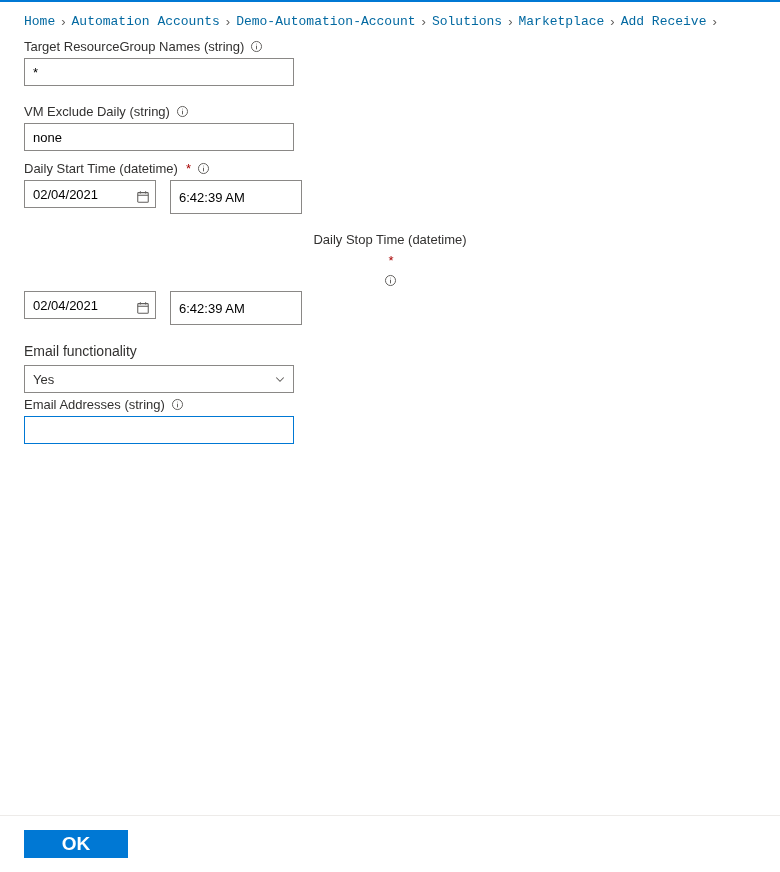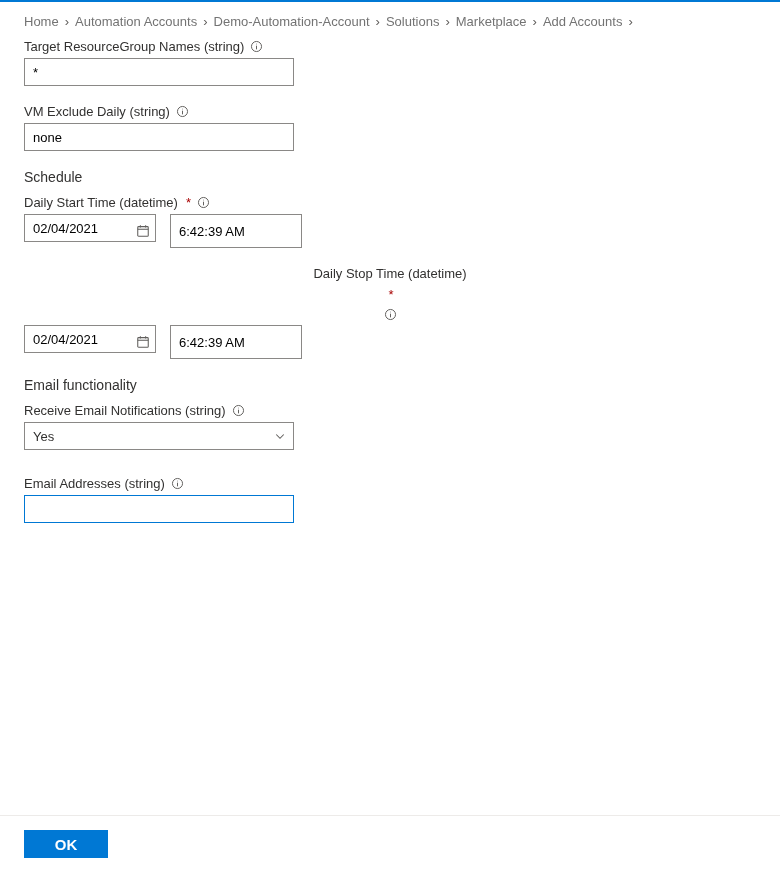--- a/index.html
+++ b/index.html
@@ -22,23 +22,24 @@
   }
   .breadcrumb {
     display: flex;
     align-items: center;
     flex-wrap: wrap;
     font-size: 13px;
     margin-bottom: 10px;
     gap: 2px;
   }
   .breadcrumb a {
-    color: #737373;
+    color: #0369a1;
     text-decoration: none;
     cursor: pointer;
+    font-family: Liberation Mono, monospace;
   }
   .breadcrumb .sep {
     color: #605e5c;
     margin: 0 4px;
     font-size: 13px;
   }
   h1.page-title {
     font-size: 24px;
     font-weight: 600;
     color: #323130;
@@ -157,44 +158,44 @@
     left: 0;
     right: 0;
     border-top: 1px solid #edebe9;
     padding: 14px 24px;
     background: #fff;
   }
   .ok-button {
     background: #0078d4;
     color: #fff;
     border: none;
-    width: 84px;
-    height: 28px;
-    font-size: 15px;
+    width: 104px;
+    height: 28px;
+    font-size: 19px;
     font-weight: 600;
     cursor: pointer;
     font-family: inherit;
   }
 </style>
 </head>
 <body>
 
 <div class="content">
   <nav class="breadcrumb">
     <a>Home</a>
     <span class="sep">›</span>
     <a>Automation Accounts</a>
     <span class="sep">›</span>
     <a>Demo-Automation-Account</a>
     <span class="sep">›</span>
     <a>Solutions</a>
     <span class="sep">›</span>
     <a>Marketplace</a>
     <span class="sep">›</span>
-    <a>Add Accounts</a>
+    <a>Add Receive</a>
     <span class="sep">›</span>
   </nav>
 
 
   
 
   <div class="field-label">
     <span>Target ResourceGroup Names (string)</span>
     <span class="info-icon">
       <svg viewBox="0 0 16 16" fill="none" stroke="currentColor" stroke-width="1.2">
@@ -212,21 +213,20 @@
       <svg viewBox="0 0 16 16" fill="none" stroke="currentColor" stroke-width="1.2">
           <circle cx="8" cy="8" r="6.2"></circle>
           <line x1="8" y1="7" x2="8" y2="11.5"></line>
           <circle cx="8" cy="4.8" r="0.6" fill="currentColor" stroke="none"></circle>
         </svg>
     </span>
   </div>
   <input type="text" class="text-input" value="none" style="">
 
   
-  <div class="section-label">Schedule</div>
 
   <div class="field-label">
     <span>Daily Start Time (datetime)</span>
     <span class="req">*</span>
     <span class="info-icon">
       <svg viewBox="0 0 16 16" fill="none" stroke="currentColor" stroke-width="1.2">
           <circle cx="8" cy="8" r="6.2"></circle>
           <line x1="8" y1="7" x2="8" y2="11.5"></line>
           <circle cx="8" cy="4.8" r="0.6" fill="currentColor" stroke="none"></circle>
         </svg>
@@ -269,42 +269,32 @@
             <line x1="11" y1="1.5" x2="11" y2="4"></line>
           </svg>
       </span>
     </div>
     <input type="text" class="time-input" value="6:42:39 AM" style="">
   </div>
 
   
   <div class="section-label">Email functionality</div>
 
-  <div class="field-label">
-    <span>Receive Email Notifications (string)</span>
-    <span class="info-icon">
-      <svg viewBox="0 0 16 16" fill="none" stroke="currentColor" stroke-width="1.2">
-          <circle cx="8" cy="8" r="6.2"></circle>
-          <line x1="8" y1="7" x2="8" y2="11.5"></line>
-          <circle cx="8" cy="4.8" r="0.6" fill="currentColor" stroke="none"></circle>
-        </svg>
-    </span>
-  </div>
   <div class="select-wrap">
     <div class="select-box">
       <span>Yes</span>
     </div>
     <span class="chevron-icon">
       <svg viewBox="0 0 16 16" fill="none" stroke="currentColor" stroke-width="1.4">
           <polyline points="3,6 8,11 13,6"></polyline>
         </svg>
     </span>
   </div>
 
-  <div class="field-label" style="margin-top:26px;align-items:center;">
+  <div class="field-label" style="margin-top:4px;align-items:center;">
     <span>Email Addresses (string)</span>
     <span class="info-icon">
       <svg viewBox="0 0 16 16" fill="none" stroke="currentColor" stroke-width="1.2">
           <circle cx="8" cy="8" r="6.2"></circle>
           <line x1="8" y1="7" x2="8" y2="11.5"></line>
           <circle cx="8" cy="4.8" r="0.6" fill="currentColor" stroke="none"></circle>
         </svg>
     </span>
   </div>
   <input type="text" class="text-input focused" value="" style="">

